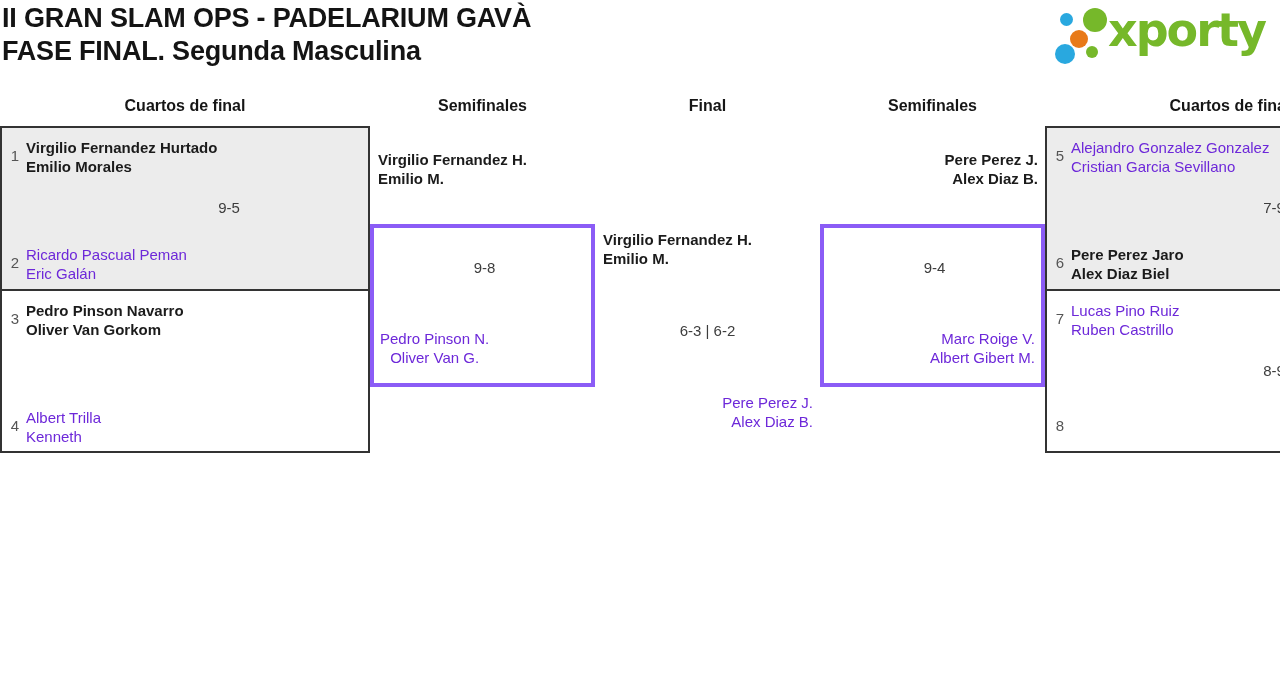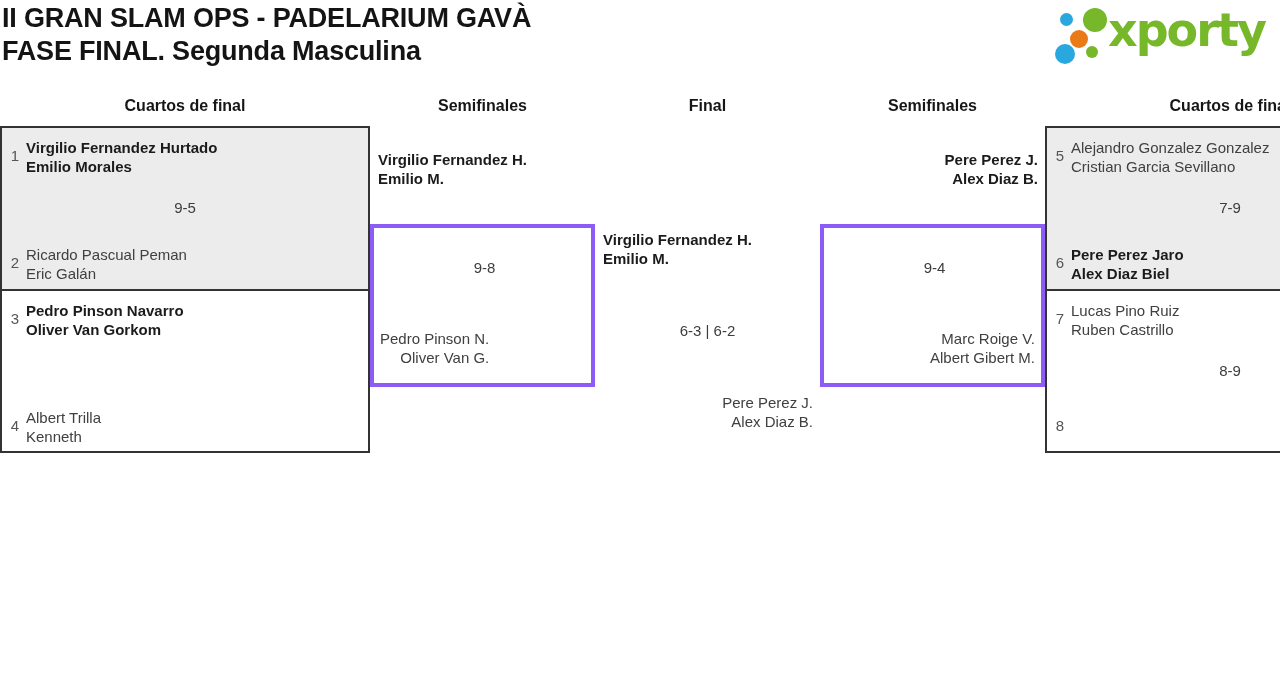--- a/index.html
+++ b/index.html
@@ -22,37 +22,37 @@
 
   
   .qf-group { position:absolute; width:370px; height:327px; border:2px solid #333;
               box-sizing:border-box; background:#fff; }
   .qf-half { position:relative; }
   .qf-top { height:161px; border-bottom:2px solid #333; background:#ececec; }
   .qf-bottom { height:160px; background:#ffffff; }
 
   .name { font-size:15px; line-height:19px; white-space:nowrap; }
   .w { font-weight:bold; color:#1b1b1b; }
-  .l { color:#404040; }
+  .l { color:#6d28d9; }
   .score { font-size:15px; color:#3d3d3d; white-space:nowrap; }
   .seed { position:absolute; left:5px; width:16px; text-align:center;
           font-size:15px; color:#555; }
 
   .team-top   { position:absolute; left:24px; top:10px; }
   .seed-top   { top:19px; }
-  .qf-score   { position:absolute; left:0; top:71px; width:366px; text-align:center; }
+  .qf-score   { position:absolute; left:0; top:71px; width:366px; text-align:center;padding-left:44px; }
   .team-bottom{ position:absolute; left:24px; top:117px; }
   .seed-bottom{ top:126px; }
 
   
   .sf-box { position:absolute; top:224px; width:225px; height:163px; border:4px solid #8b5cf6;
             box-sizing:border-box; background:#fff; }
   .sf-score { position:absolute; top:31px; left:0; width:221px; text-align:center; }
   .sf-loser { position:absolute; top:101px; }
-  .align-left  { left:6px; text-align:right; }
+  .align-left  { left:6px; text-align:center; }
   .align-right { right:6px; text-align:right; }
 
   
   .sf-winner { position:absolute; top:150px; }
   .sf-winner-left  { left:378px; text-align:left; }
   .sf-winner-right { left:820px; width:218px; text-align:right; }
 
   
   .final-winner { position:absolute; left:603px; top:230px; text-align:left; }
   .final-score  { position:absolute; left:595px; top:322px; width:225px; text-align:center; }

